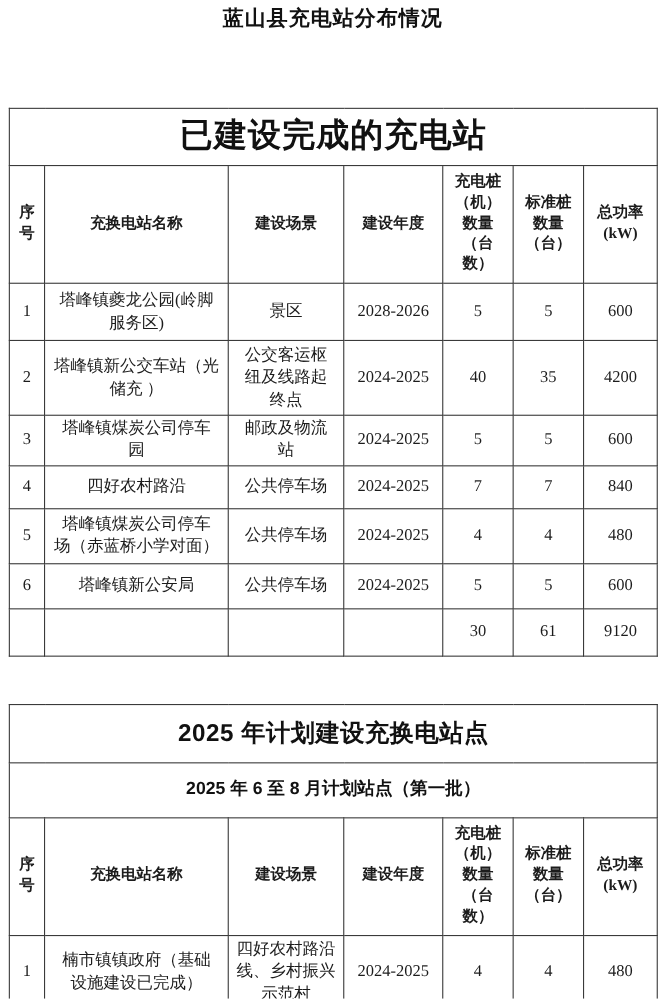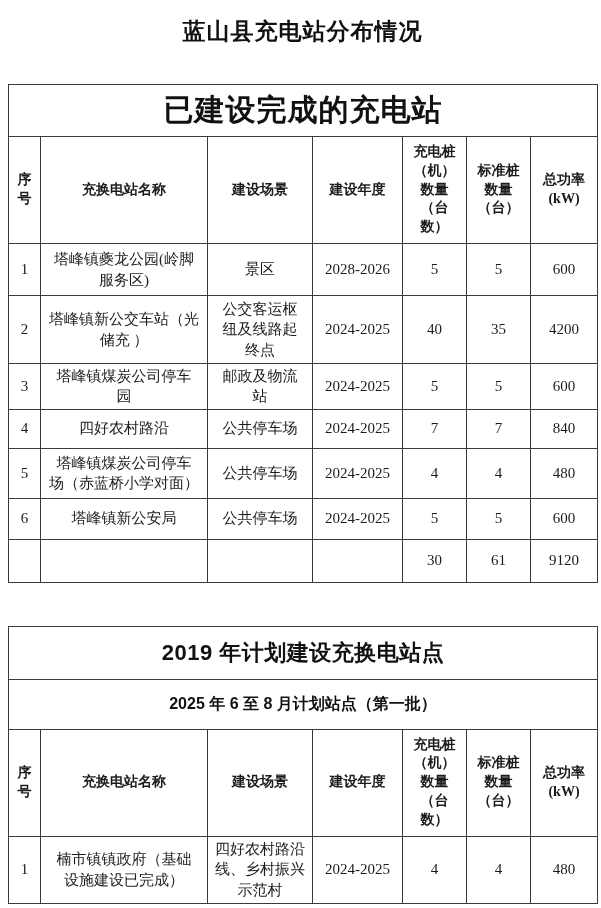--- a/index.html
+++ b/index.html
@@ -14,37 +14,37 @@
     height: 908px;
     background: #ffffff;
     overflow: hidden;
     box-sizing: border-box;
     padding-left: 8px;
   }
   .inner { width: 589px; }
 
   .main-title {
     margin: 0;
-    padding-top: 16px;
+    padding-top: 4px;
     height: 36px;
     text-align: center;
     font-family: "Liberation Sans", "DejaVu Sans", sans-serif;
     font-weight: bold;
-    font-size: 23px;
+    font-size: 19px;
     letter-spacing: 1px;
     color: #111111;
   }
 
   table {
     border-collapse: collapse;
     table-layout: fixed;
     width: 589px;
     background: #ffffff;
   }
-  #table-completed { margin-top: 32px; }
+  #table-completed { margin-top: 58px; }
   #table-planned   { margin-top: 43px; }
 
   td, th {
     border: 1px solid #3a3a3a;
     text-align: center;
     vertical-align: middle;
     white-space: pre-line;
     padding: 2px 5px;
     box-sizing: border-box;
     font-size: 15px;
@@ -211,21 +211,21 @@
         <col style="width:32px">
           <col style="width:167px">
           <col style="width:105px">
         <col style="width:90px">
           <col style="width:64px">
           <col style="width:64px">
           <col style="width:67px">
       </colgroup>
       <tbody>
         <tr class="t2-title">
-          <td colspan="7" class="table2-title-cell">2019 年计划建设充换电站点</td>
+          <td colspan="7" class="table2-title-cell">2025 年计划建设充换电站点</td>
         </tr>
         <tr class="t2-subtitle">
           <td colspan="7" class="table2-subtitle-cell">2025 年 6 至 8 月计划站点（第一批）</td>
         </tr>
         <tr class="t2-header">
           <th>序号</th>
           <th>充换电站名称</th>
           <th>建设场景</th>
           <th>建设年度</th>
           <th>充电桩

